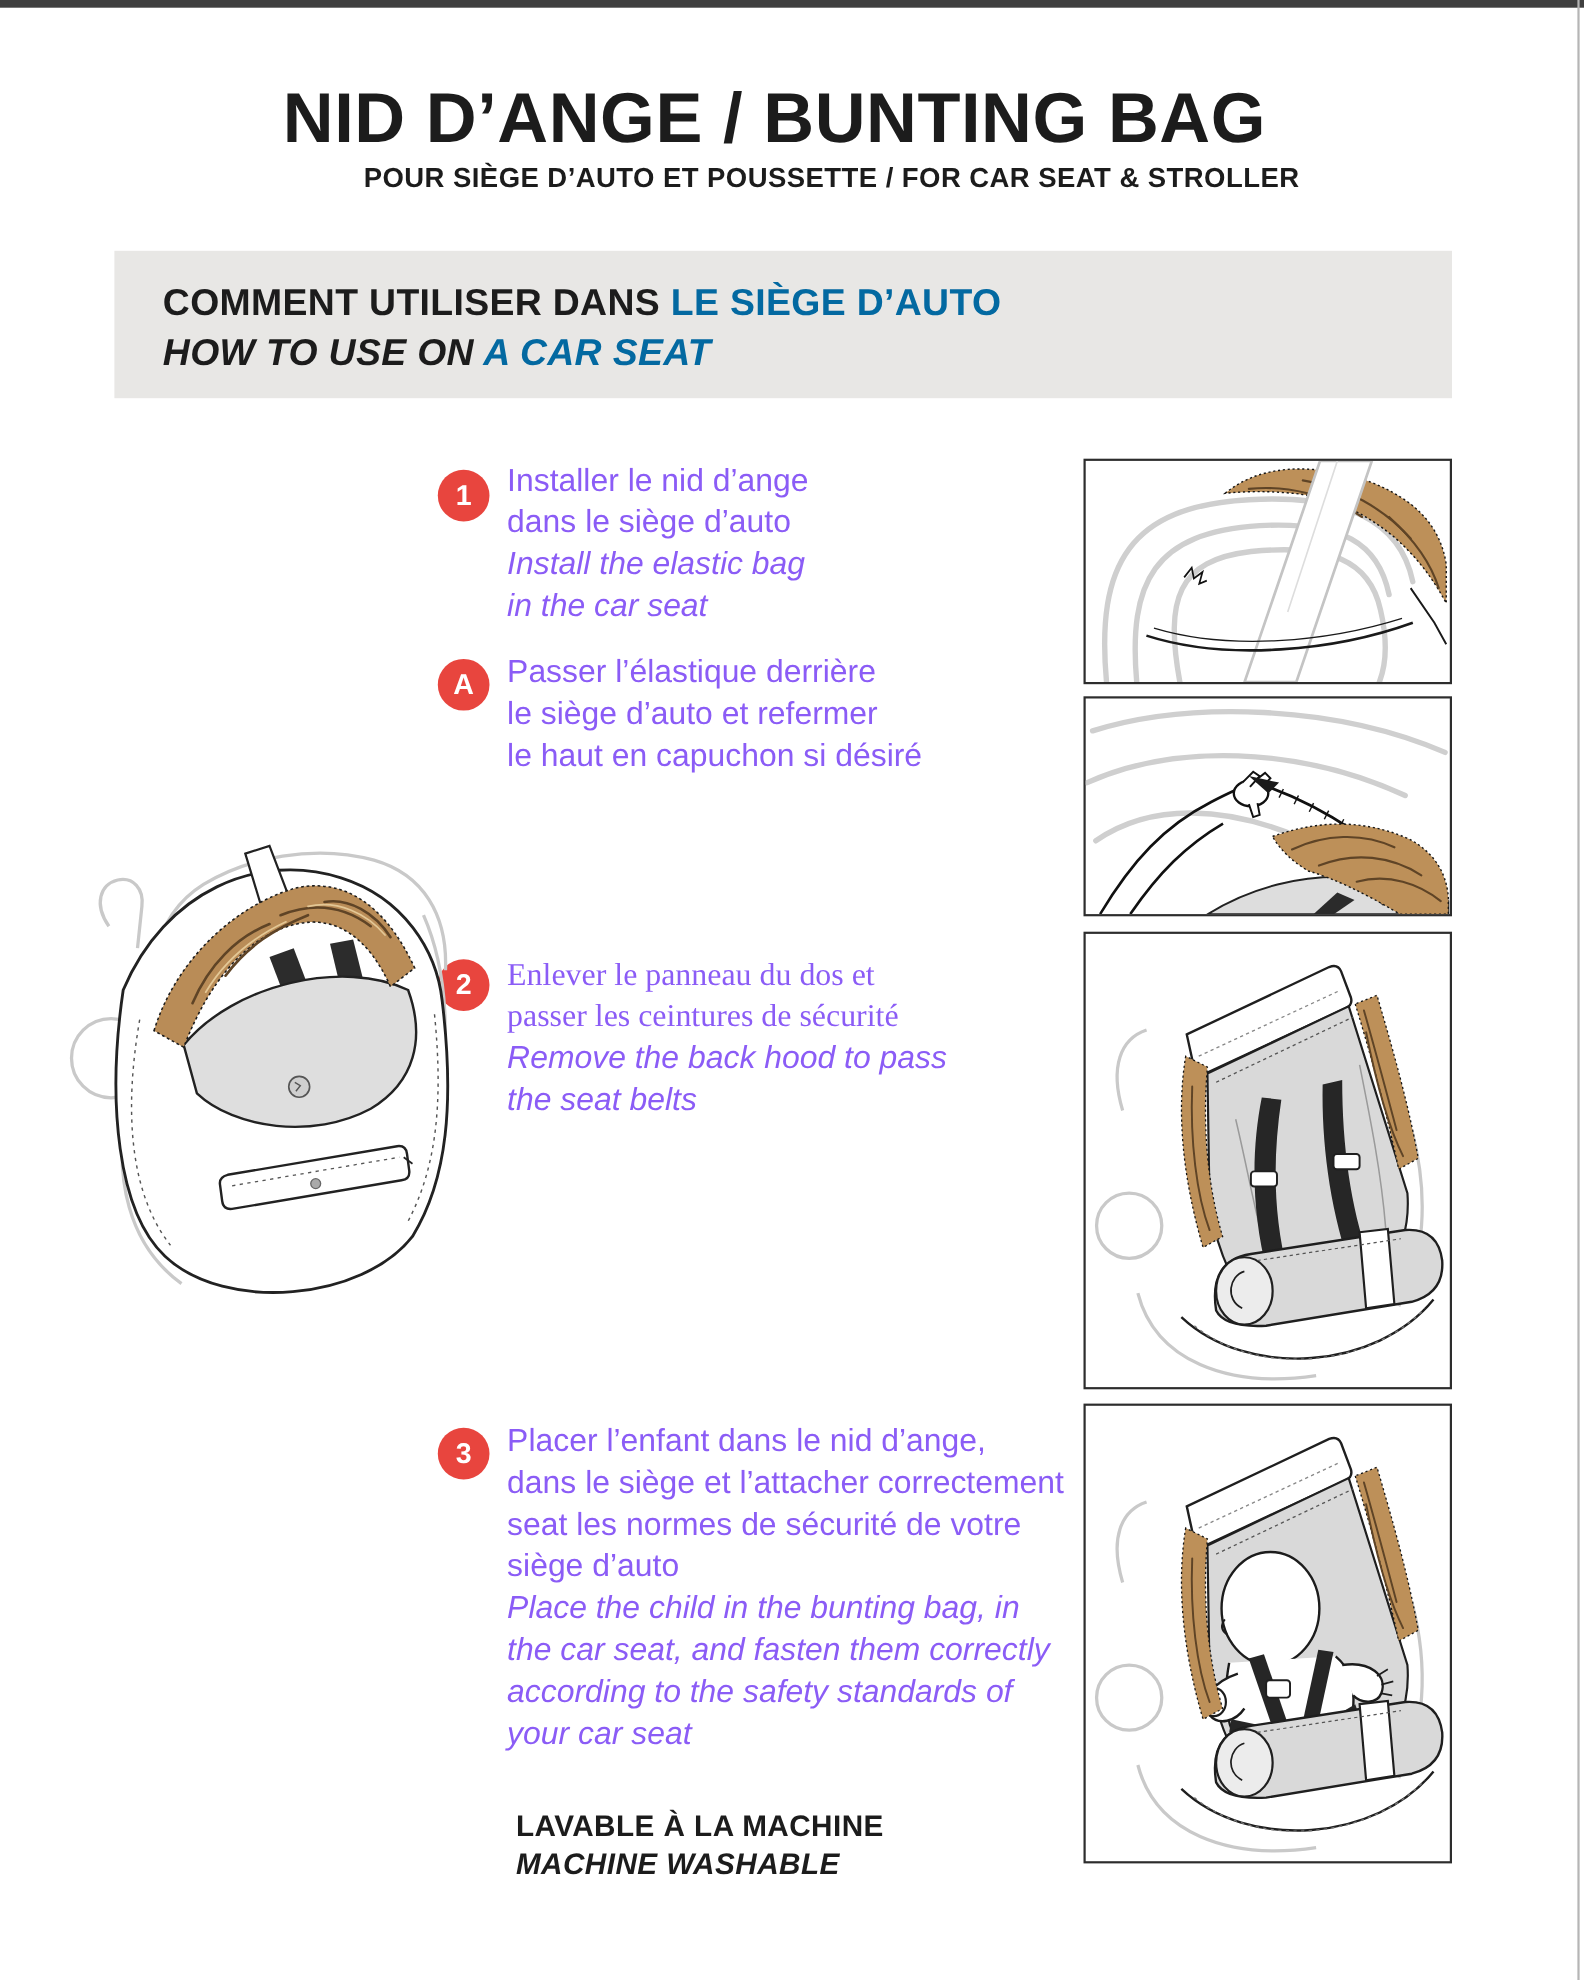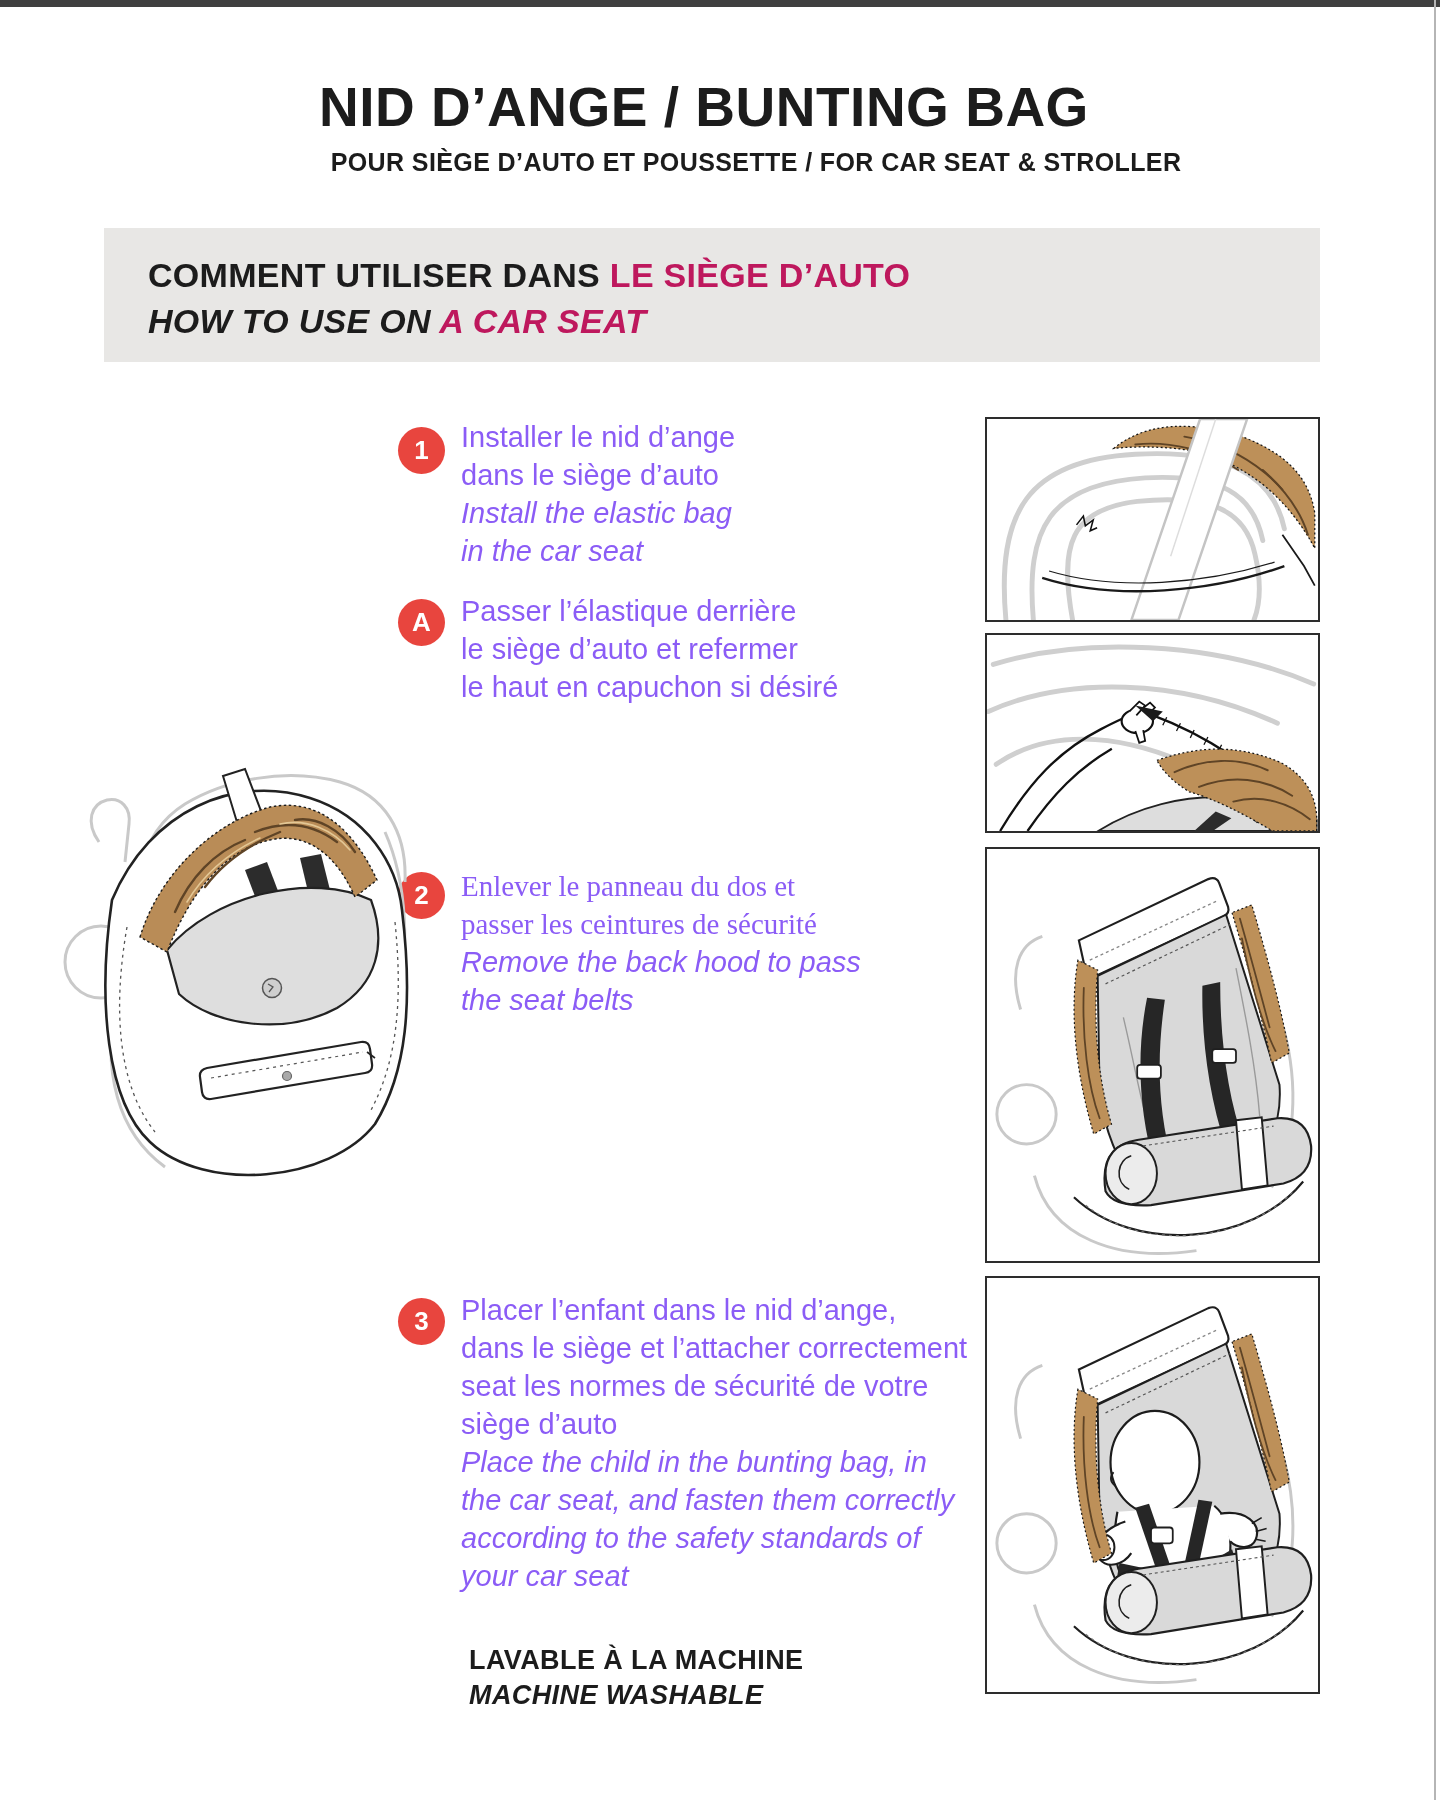--- a/index.html
+++ b/index.html
@@ -1,29 +1,29 @@
 <!DOCTYPE html>
 <html><head>
 <meta charset="utf-8">
 <style>
   html,body{margin:0;padding:0;background:#ffffff;}
   #page{position:relative;width:1440px;height:1800px;background:#ffffff;overflow:hidden;
         font-family:"Liberation Sans", sans-serif;color:#1c1c1c;}
   .abs{position:absolute;}
   #top-edge{left:0;top:0;width:1440px;height:7px;background:#3f3f3f;}
   #right-edge{left:1434px;top:0;width:2px;height:1800px;background:#b5b5b5;}
-  #title{left:0;top:78px;width:1408px;text-align:center;font-size:55px;font-weight:800;
+  #title{left:0;top:78px;width:1408px;text-align:center;font-size:64px;font-weight:800;
          letter-spacing:.5px;line-height:58px;}
   #subtitle{left:0;top:148px;width:1440px;text-align:center;font-size:25px;font-weight:700;
             letter-spacing:.4px;margin-left:36px;}
   #banner{left:104px;top:228px;width:1216px;height:134px;background:#e8e7e5;
           padding:24px 0 0 44px;box-sizing:border-box;font-size:34px;font-weight:700;
           line-height:46px;letter-spacing:.3px;}
   .banner-line2{font-style:italic;}
-  .red{color:#be185d;}
+  .red{color:#0369a1;}
   .step-circle{width:47px;height:47px;border-radius:50%;background:#e8453e;color:#ffffff;
                font-size:26px;font-weight:700;text-align:center;line-height:47px;}
   .step-text{width:580px;font-size:29px;line-height:38px;white-space:pre-line;color:#8b5cf6;}
   .step-en{font-style:italic;}
   .frame{border:2px solid #2d2d2d;background:#ffffff;box-sizing:border-box;}
   .frame svg{display:block;width:100%;height:100%;}
   #footer-note{left:469px;top:1643px;font-size:27px;font-weight:700;line-height:35px;
                letter-spacing:.4px;}
   #footer-note .en{font-style:italic;}
 </style>

